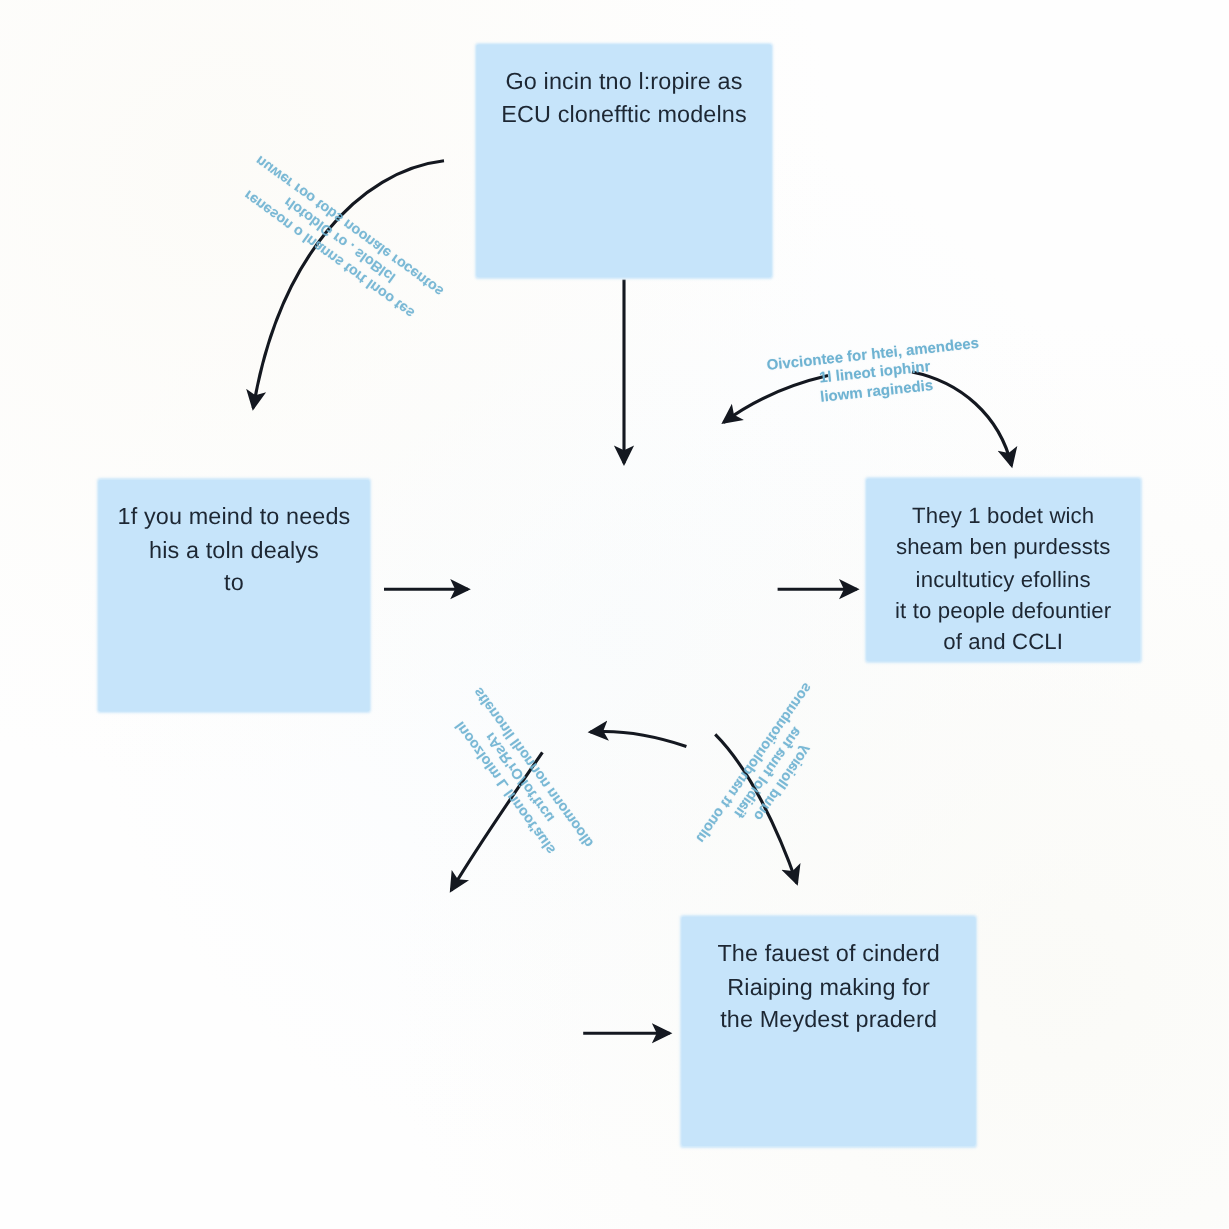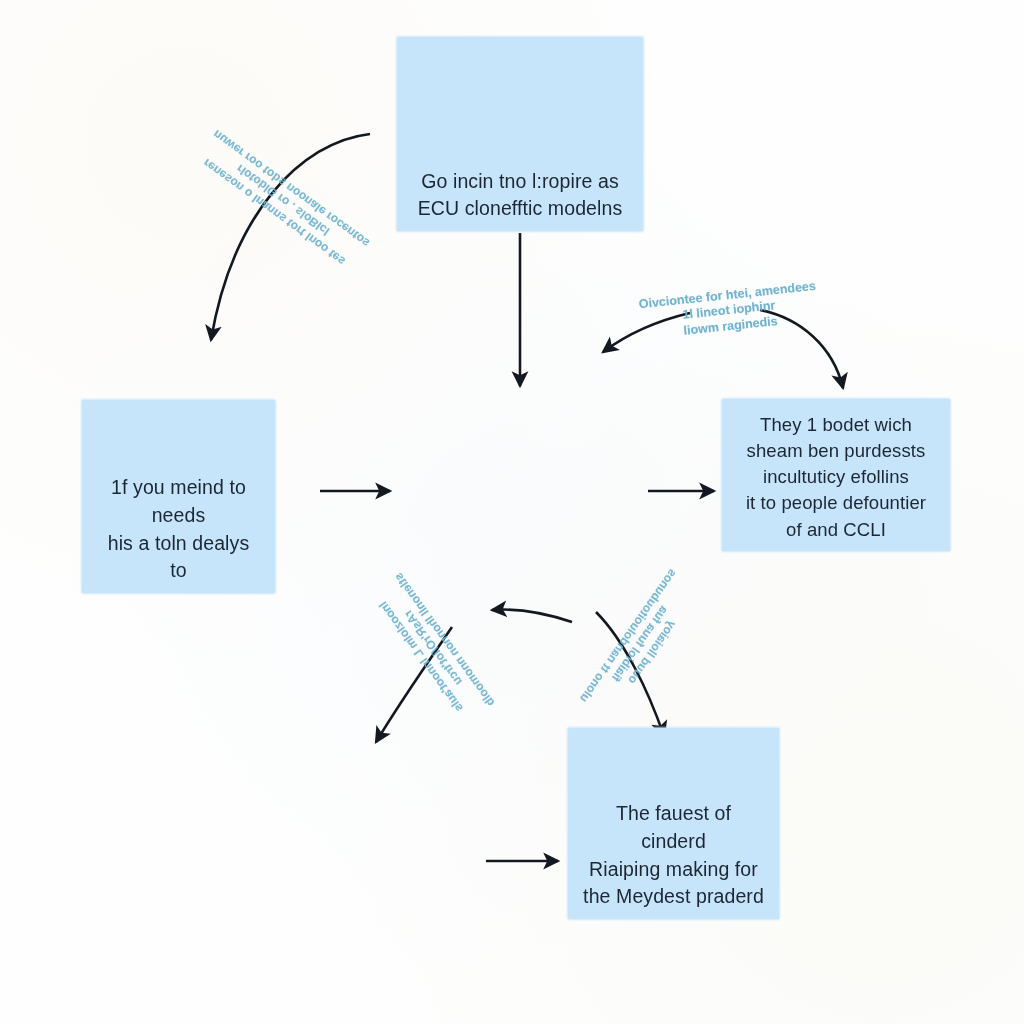--- a/index.html
+++ b/index.html
@@ -22,43 +22,43 @@
   #arrow-layer {
     position: absolute;
     left: 0; top: 0;
     width: 1024px;
     height: 1024px;
   }
   .node {
     position: absolute;
     background: #c6e4fa;
     display: flex;
-    align-items: flex-end;
+    align-items: flex-start;
     justify-content: center;
     box-sizing: border-box;
-    padding: 8px 14px;
+    padding: 18px 14px;
     border-radius: 2px;
     box-shadow: 0 0 2px 1px rgba(198,228,250,0.85);
   }
   .node-label {
     color: #1d2733;
     font-family: "Liberation Sans", sans-serif;
     font-size: 19.5px;
     line-height: 1.42;
     text-align: center;
     letter-spacing: 0.1px;
     white-space: pre-line;
   }
   .node-label.small { font-size: 18.5px; }
   #node-top        { left: 397px; top: 37px;  width: 246px; height: 194px; }
-  #node-left       { left: 82px;  top: 400px; width: 193px; height: 193px; }
+  #node-left       { left: 82px;  top: 400px; width: 226px; height: 193px; }
   #node-center     { left: 400px; top: 396px; width: 243px; height: 196px; }
   #node-right      { left: 722px; top: 399px; width: 228px; height: 152px; }
   #node-bottomleft { left: 243px; top: 766px; width: 238px; height: 189px; }
-  #node-bottomright{ left: 568px; top: 728px; width: 211px; height: 191px; }
+  #node-bottomright{ left: 568px; top: 764px; width: 245px; height: 191px; }
 
   .edge-label {
     position: absolute;
     color: #6fb3d2;
     font-family: "Liberation Sans", sans-serif;
     font-weight: 700;
     text-align: center;
     line-height: 1.22;
     white-space: pre-line;
     text-shadow: 0 0 1px rgba(111,179,210,0.35);

